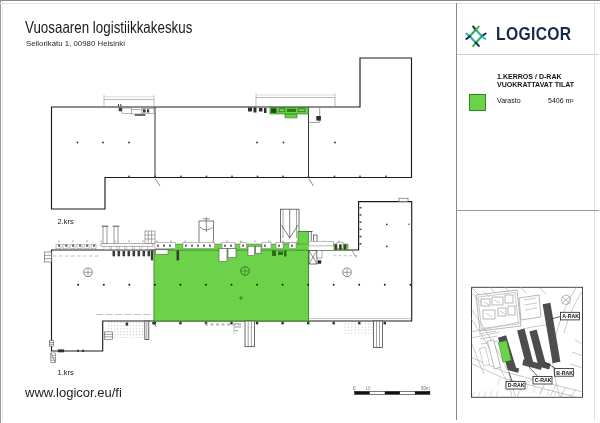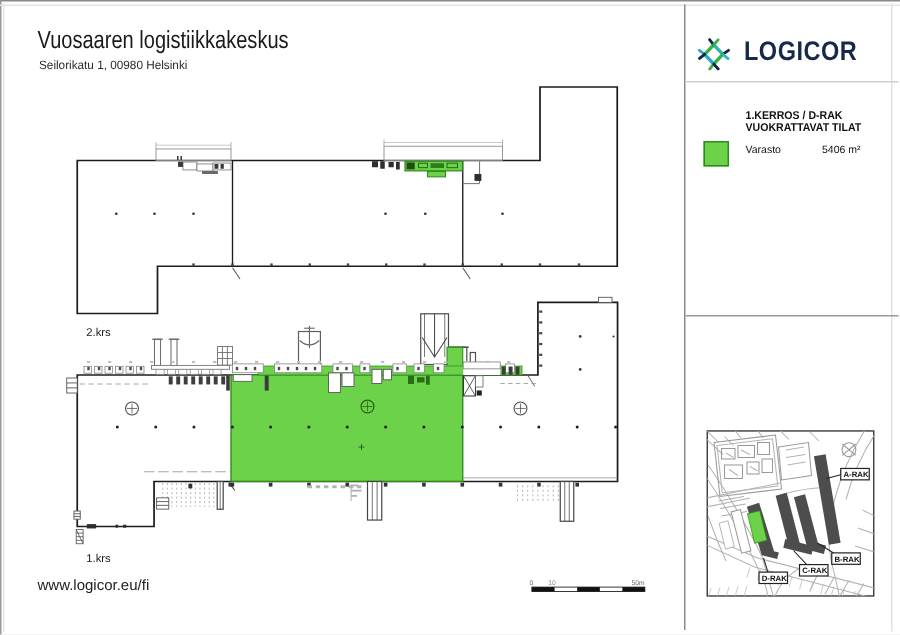--- a/index.html
+++ b/index.html
@@ -9,21 +9,21 @@
 
 <div class="abs" style="left:1.5px;top:2px;width:1px;height:419px;background:#e8e8e8"></div>
 <div class="abs" style="left:594px;top:2px;width:1px;height:419px;background:#e2e2e2"></div>
 
 <div class="abs" style="left:0;top:3px;width:600px;height:1px;background:#e3e3e3"></div>
 
 <div class="abs" style="left:25px;top:18px;font-size:16.5px;color:#1a1a1a;transform:scaleX(0.81);transform-origin:0 0">Vuosaaren logistiikkakeskus</div>
 
 <div class="abs" style="left:26px;top:38.5px;font-size:8px;color:#2a2a2a;transform:scaleX(0.98);transform-origin:0 0">Seilorikatu 1, 00980 Helsinki</div>
 
-<div class="abs" style="left:25px;top:384.5px;font-size:10px;color:#222;transform:scaleX(1);transform-origin:0 0">www.logicor.eu/fi</div>
+<div class="abs" style="left:25px;top:384.5px;font-size:13px;color:#222;transform:scaleX(1);transform-origin:0 0">www.logicor.eu/fi</div>
 
 <div class="abs" style="left:456px;top:3px;width:1px;height:417px;background:#8a8a8a"></div>
 
 <div class="abs" style="left:457px;top:54px;width:142px;height:1px;background:#cfcfcf"></div>
 
 <div class="abs" style="left:457px;top:210px;width:142px;height:1px;background:#9a9a9a"></div>
 
 <svg class="abs" style="left:464.5px;top:24.5px" width="22.5" height="22.5" viewBox="0 0 26 26">
 <g stroke-linecap="round">
       <path d="M5.5,13 L12.5,5.6" stroke="#33b44a" stroke-width="2.6" fill="none"></path>

